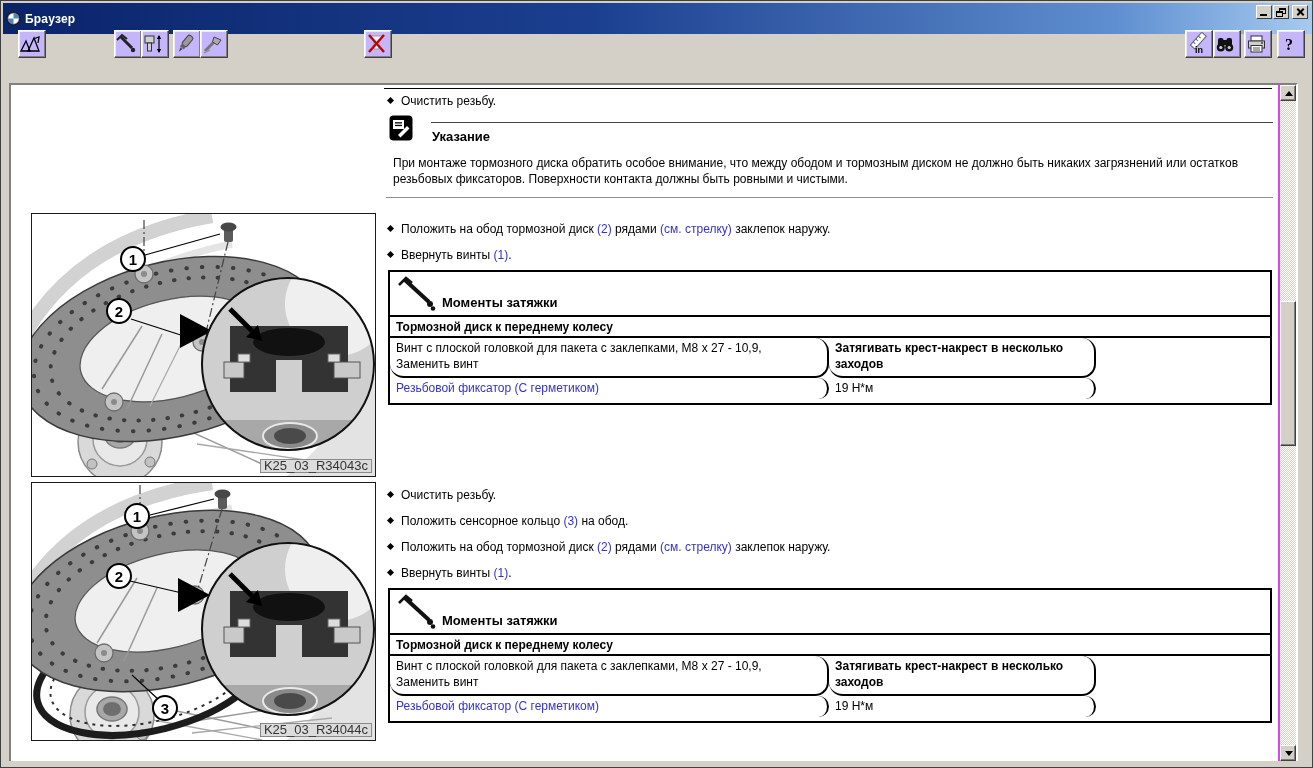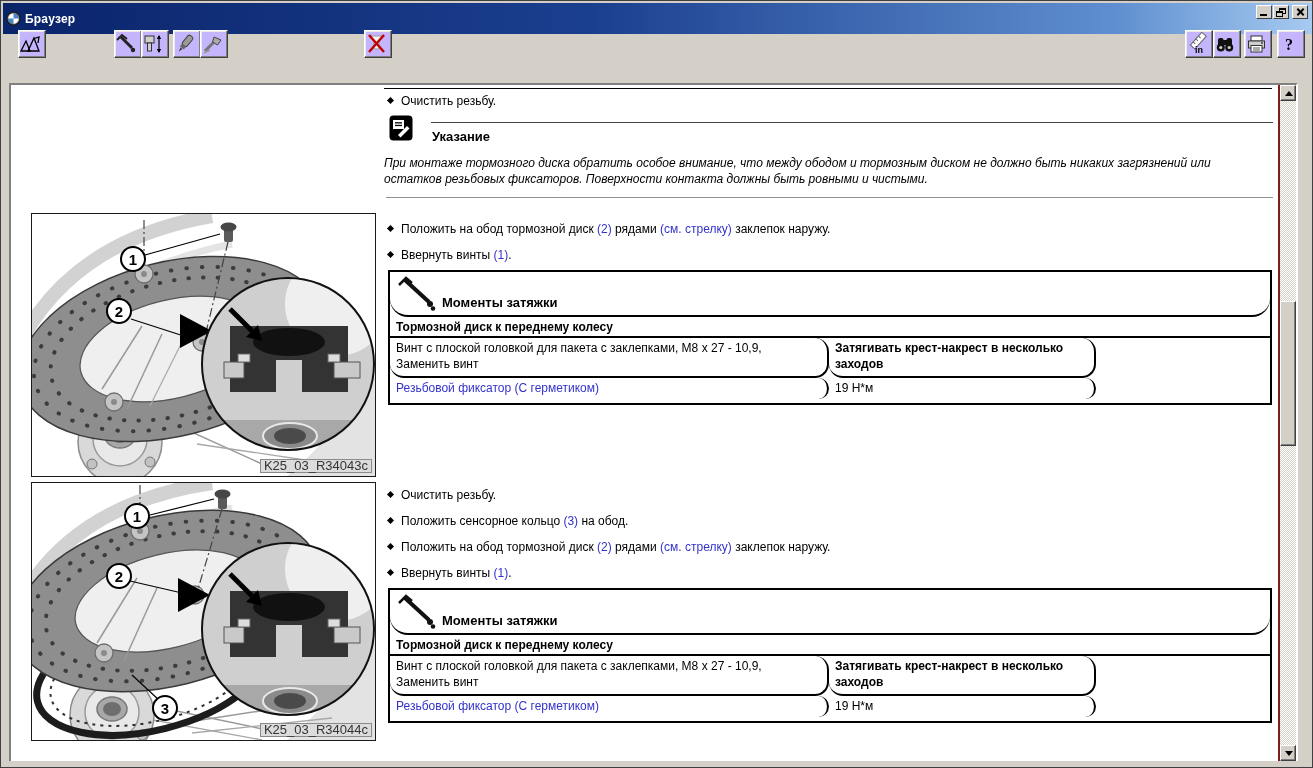--- a/index.html
+++ b/index.html
@@ -25,21 +25,21 @@
 
   
   .toolbar { position:absolute; left:0; top:21px; width:100%; height:60px; }
   .tb-btn { position:absolute; top:8px; width:28px; height:28px; background:#c4b5fd;
     border:1px solid; border-color:#fff #404040 #404040 #fff; box-shadow:inset -1px -1px 0 #808080, inset 1px 1px 0 #ecebe5;
     display:flex; align-items:center; justify-content:flex-start; }
   .tb-btn svg { display:block; }
 
   
   .content-frame { position:absolute; left:8px; top:82px; width:1289px; height:680px;
-    border:2px solid; border-color:#808080 #fff #fff #808080; background:#7f1d1d;padding-left:11px; }
+    border:2px solid; border-color:#808080 #fff #fff #808080; background:#d946ef;padding-left:11px; }
   .doc { position:absolute; left:0; top:0; width:1267px; height:676px; background:#fff; overflow:hidden; }
 
   
   .sb { position:absolute; right:0; top:0; width:16px; height:676px;
     background-image:conic-gradient(#fff 0 25%, #d6d2c6 25% 50%, #fff 50% 75%, #d6d2c6 75%);
     background-size:2px 2px; }
   .sb-btn { position:absolute; left:0; width:16px; height:16px; background:#d4d0c8;
     border:1px solid; border-color:#fff #404040 #404040 #fff; box-shadow:inset -1px -1px 0 #808080; }
   .sb-btn.up { top:0; } .sb-btn.down { bottom:0; }
   .arr { position:absolute; left:4px; width:0; height:0; border-left:4px solid transparent; border-right:4px solid transparent; }
@@ -50,26 +50,26 @@
 
   
   .hairline { position:absolute; background:#000; height:1px; }
   .bullet { position:absolute; left:375px; font-size:12px; color:#000; display:flex; align-items:flex-start; }
   .dot { width:5px; height:5px; background:#000; transform:rotate(45deg); margin:4px 8px 0 2px; flex:none; }
   a.doclink { color:#3333cc; text-decoration:none; cursor:pointer; }
 
   .note-rule-top { position:absolute; left:420px; top:37px; width:842px; height:1px; background:#444; }
   .note-rule-bottom { position:absolute; left:375px; top:112px; width:887px; height:1px; background:#909090; }
   .note-title { position:absolute; left:421px; top:44px; font-size:13px; font-weight:bold; }
-  .note-body { position:absolute; left:373px; top:70px; width:880px; font-size:12px; line-height:16px;font-style:italic; }
+  .note-body { position:absolute; left:382px; top:70px; width:880px; font-size:12px; line-height:16px; }
   .note-icon { position:absolute; left:378px; top:30px; }
 
   
   .tq { position:absolute; left:377px; width:884px; height:135px; border:2px solid #000; background:#fff; font-size:12px; }
-  .tq-head { position:relative; height:45px; border-bottom:2px solid #000;border-radius:18px; }
+  .tq-head { position:relative; height:45px; border-bottom:2px solid #000; }
   .tq-head svg { position:absolute; left:6px; top:3px; }
   .tq-title { position:absolute; left:52px; bottom:5px; font-size:13px; font-weight:bold; }
   .tq-sub { height:21px; border-bottom:2px solid #000; font-weight:bold; line-height:20px; padding-left:6px; }
   .tq-body { display:grid; grid-template-columns:439px 267px 1fr; grid-template-rows:40px 21px; }
   .tq-c { padding:2px 6px; line-height:16px; }
   .tq-c.b-r { border-right:2px solid #000;border-radius:14px; }
   .tq-c.b-b { border-bottom:2px solid #000; }
   .tq-c.bold { font-weight:bold; }
   .tq-empty { grid-column:3; grid-row:1 / span 2; }
 

